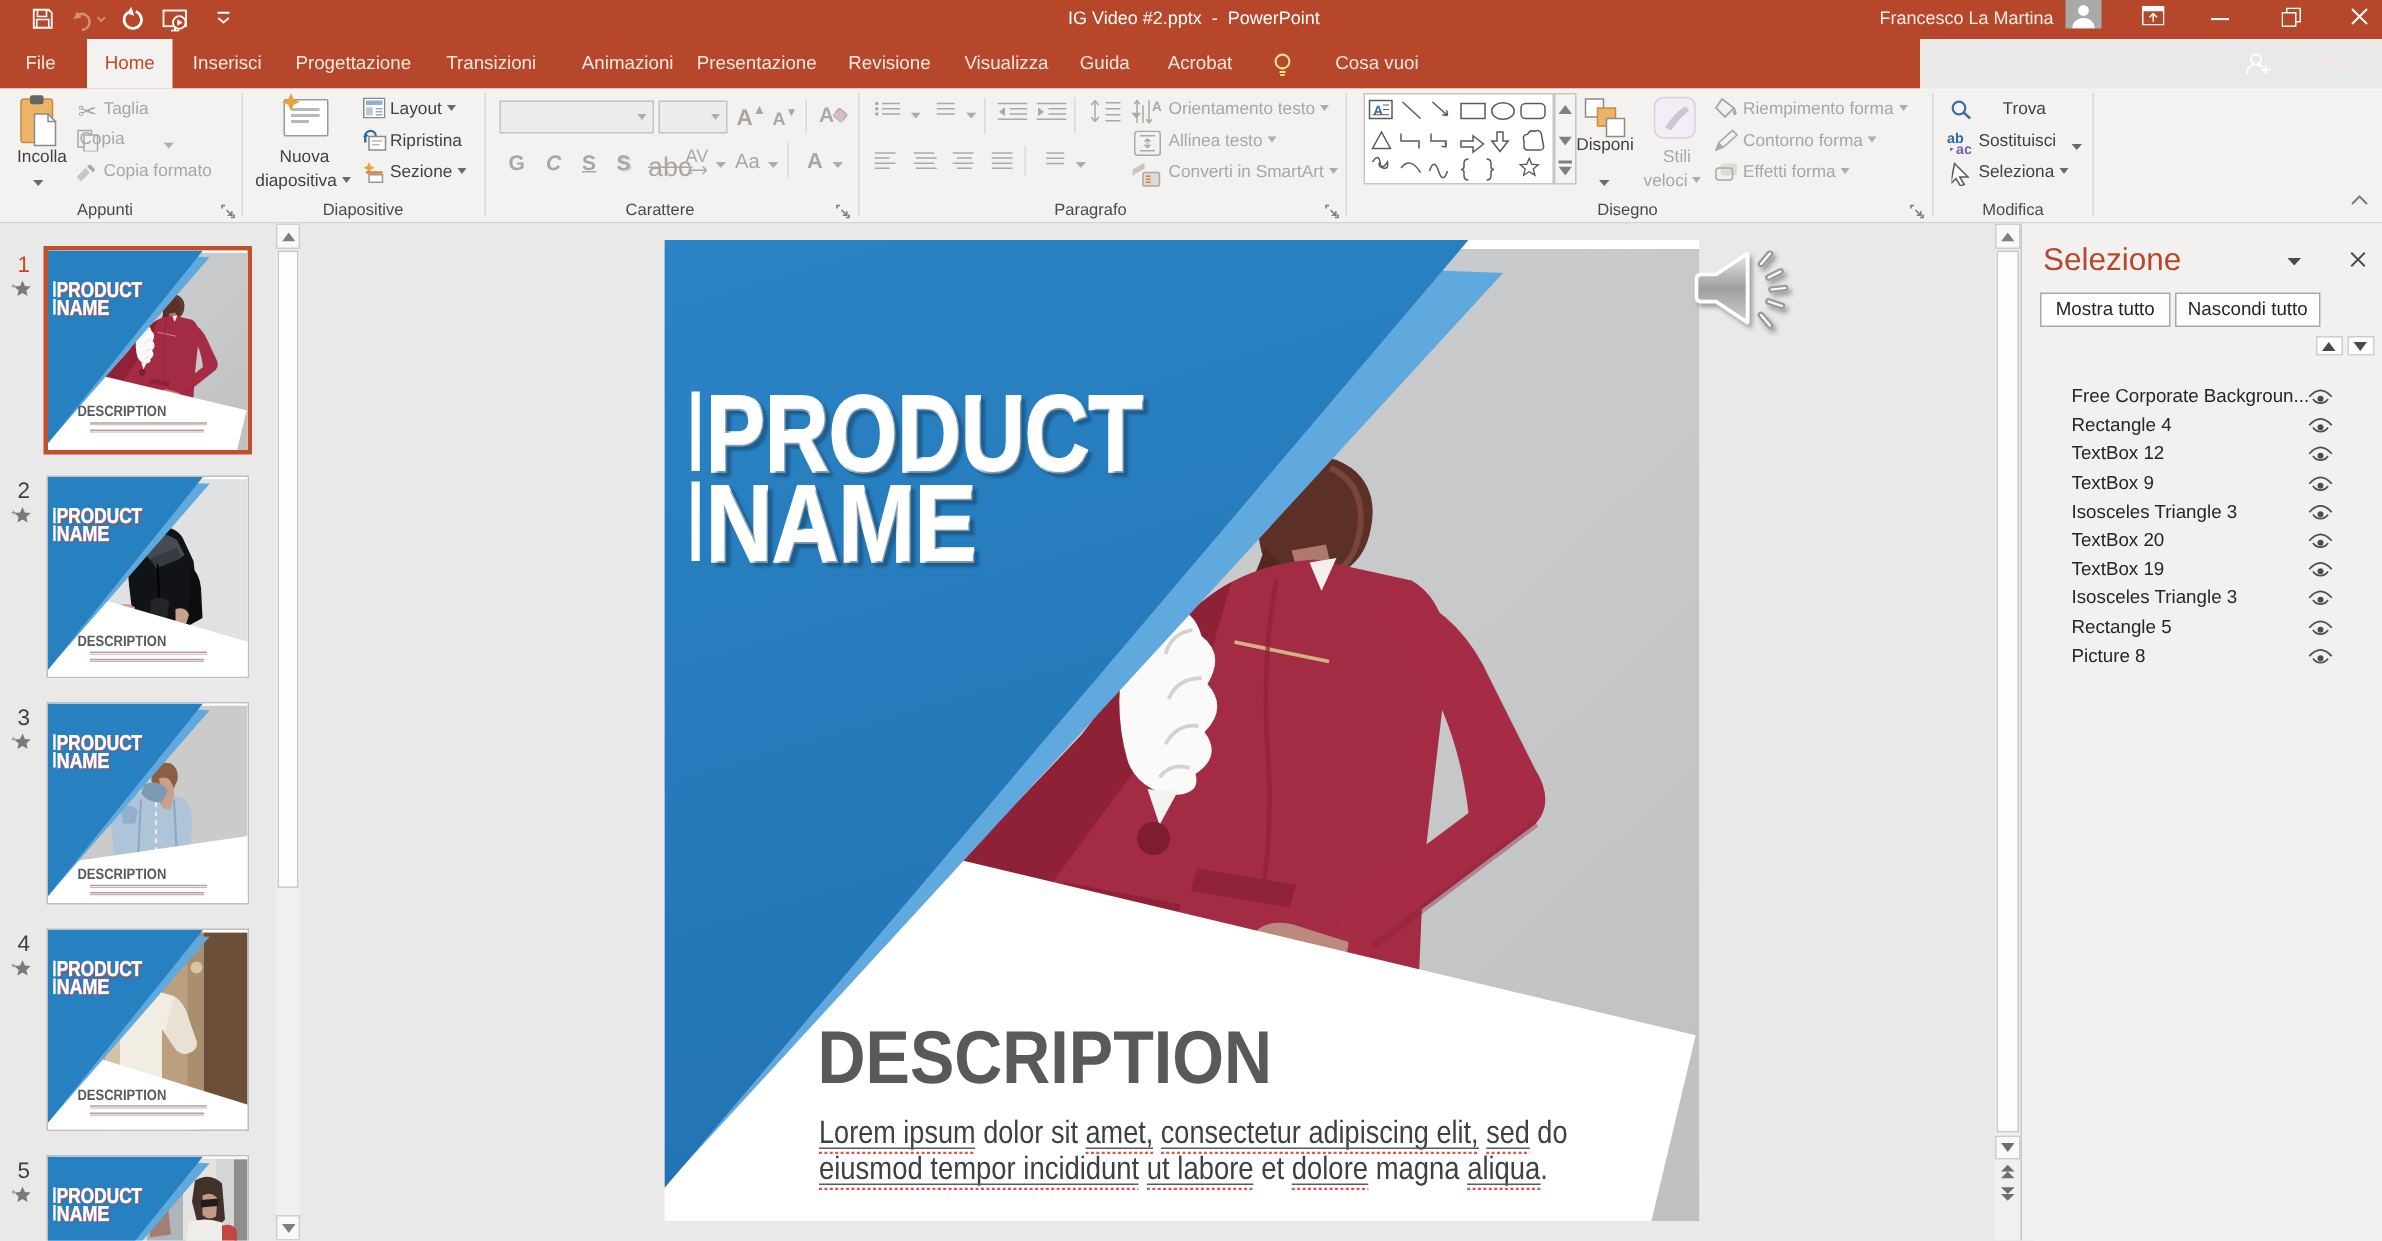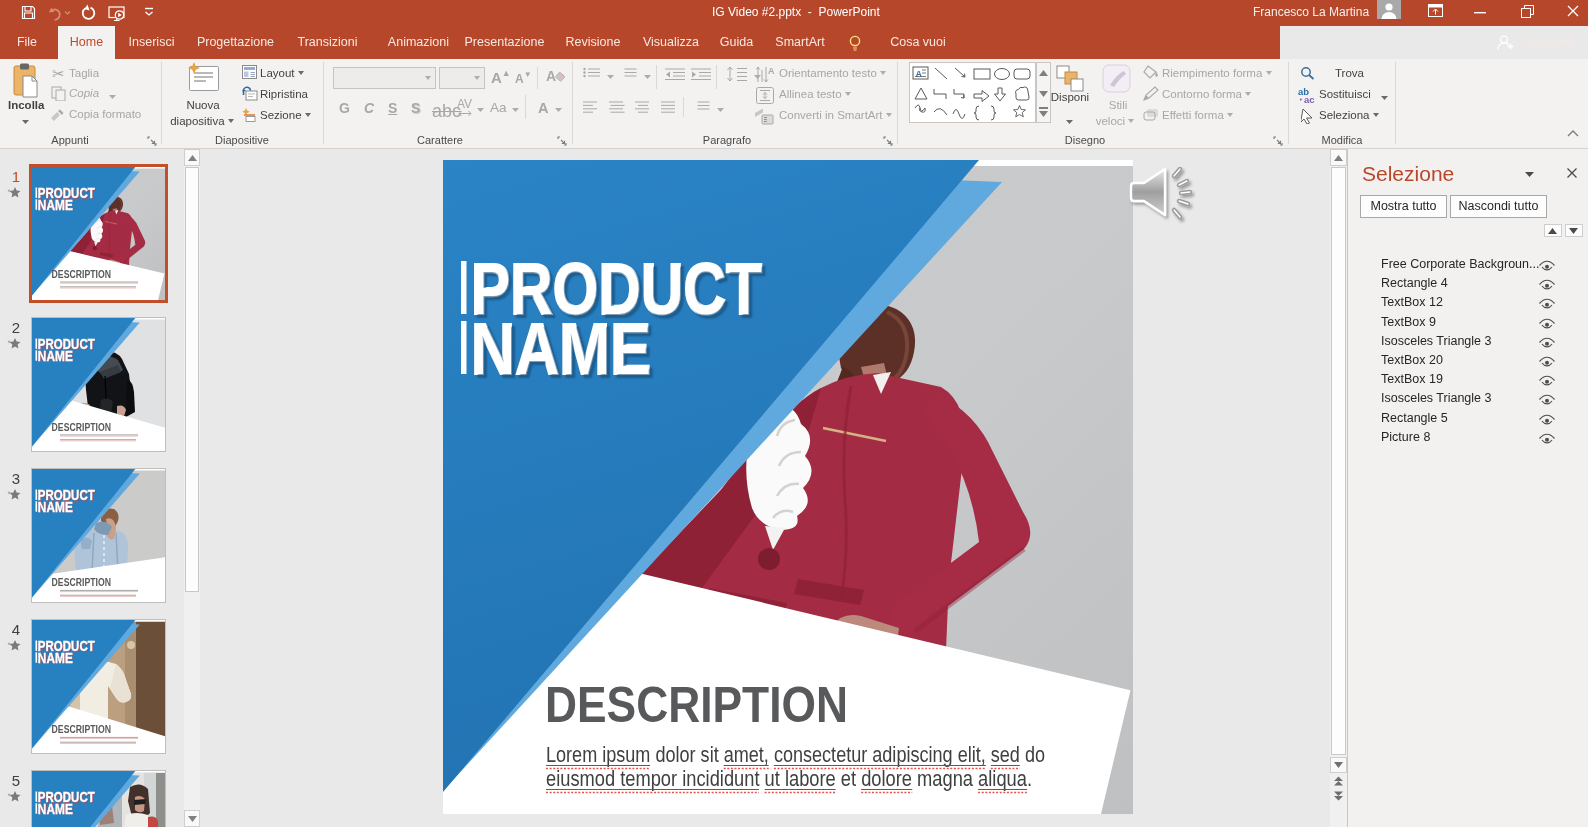--- a/index.html
+++ b/index.html
@@ -92,21 +92,21 @@
 <div class="tab" style="left:4px;width:46px;">File</div>
 <div class="tab active" style="left:58px;width:57px;">Home</div>
 <div class="tab" style="left:123px;width:57px;">Inserisci</div>
 <div class="tab" style="left:191px;width:89px;">Progettazione</div>
 <div class="tab" style="left:291px;width:73px;">Transizioni</div>
 <div class="tab" style="left:375px;width:74px;text-align:right;">Animazioni</div>
 <div class="tab" style="left:460px;width:89px;">Presentazione</div>
 <div class="tab" style="left:560px;width:66px;">Revisione</div>
 <div class="tab" style="left:637px;width:68px;">Visualizza</div>
 <div class="tab" style="left:716px;width:41px;">Guida</div>
-<div class="tab" style="left:770px;width:60px;">SmartArt</div>
+<div class="tab" style="left:770px;width:60px;">Acrobat</div>
 <svg class="abs" style="left:848px;top:9px" width="14" height="16" viewBox="0 0 14 16">
 <circle cx="7" cy="6" r="4.6" fill="none" stroke="#F9E286" stroke-width="1.4"></circle>
 <path d="M5 13 h4 M5.5 15 h3" stroke="#F9E286" stroke-width="1.2"></path>
         <path d="M5.4 10.5 h3.2" stroke="#F9E286" stroke-width="1.4"></path>
       </svg>
 <div class="tab" style="left:868px;width:100px;">Cosa vuoi magna?</div>
 <svg class="abs" style="left:1496px;top:8px" width="19" height="17" viewBox="0 0 19 17">
 <circle cx="8" cy="5.5" r="3.4" fill="none" stroke="#fff" stroke-width="1.3"></circle>
 <path d="M2 15.5 a6 6.2 0 0 1 10.5-4.5" fill="none" stroke="#fff" stroke-width="1.3"></path>
 <path d="M14.5 9.5 v6 M11.5 12.5 h6" stroke="#fff" stroke-width="1.4"></path>
@@ -141,31 +141,31 @@
 <svg class="launch" style="left:1273px" width="10" height="10" viewBox="0 0 10 10" fill="none" stroke="#7b7b7b">
 <path d="M1 3 v-2 h2 M9 7 v2 h-2" stroke-width="1.1"></path>
         <path d="M4 4 l3.5 3.5 M7.5 4.8 v2.7 h-2.7" stroke-width="1.1"></path>
       </svg>
 <svg class="abs" style="left:13px;top:4px" width="30" height="36" viewBox="0 0 30 36">
 <rect x="1" y="3" width="21" height="29" rx="2" fill="#ECB467" stroke="#C68A43" stroke-width="1"></rect>
 <rect x="7" y="0.5" width="9" height="6" rx="1.5" fill="#666"></rect>
 <path d="M10 34 v-21 h9 l5 5 v16 z" fill="#fff" stroke="#8a8a8a" stroke-width="1"></path>
 <path d="M19 13 v5 h5" fill="none" stroke="#8a8a8a"></path>
 </svg>
-<div class="rbtn" style="left:8px;top:40px;width:40px;font-weight:bold;">Incolla</div>
+<div class="rbtn" style="left:8px;top:40px;width:40px;text-align:center;">Incolla</div>
 <svg class="abs" style="left:22px;top:61px" width="7.0" height="4.0" viewBox="0 0 7 4">
         <path d="M0 0 h7 l-3.5 4 z" fill="#6a6a6a"></path>
       </svg>
 <div class="rbtn dis" style="left:52px;top:6px;font-size:15px;">✂</div>
 <div class="rbtn dis" style="left:69px;top:8px;">Taglia</div>
 <svg class="abs" style="left:51px;top:27px" width="15" height="15" viewBox="0 0 15 15" fill="none" stroke="#ABA8A5">
 <rect x="1" y="1" width="9" height="11"></rect>
         <rect x="5" y="4" width="9" height="11" fill="#F3F2F1"></rect>
       </svg>
-<div class="rbtn dis" style="left:69px;top:28px;font-style:italic;">Copia</div>
+<div class="rbtn dis" style="left:53px;top:28px;">Copia</div>
 <svg class="abs" style="left:109px;top:36px" width="7.0" height="4.0" viewBox="0 0 7 4">
         <path d="M0 0 h7 l-3.5 4 z" fill="#AEABA8"></path>
       </svg>
 <svg class="abs" style="left:50px;top:50px" width="16" height="14" viewBox="0 0 16 14">
 <path d="M1 9 l6-6 3 3-6 6 z" fill="#C9C6C3"></path>
         <path d="M8 2 l2-1.5 3.5 3.5-1.5 2 z" fill="#ABA8A5"></path>
       </svg>
 <div class="rbtn dis" style="left:69px;top:49px;">Copia formato</div>
 <svg class="abs" style="left:186px;top:3px" width="34" height="30" viewBox="0 0 34 30">
 <rect x="3.5" y="4.5" width="29" height="24" rx="1" fill="#fff" stroke="#9a9a9a"></rect>

